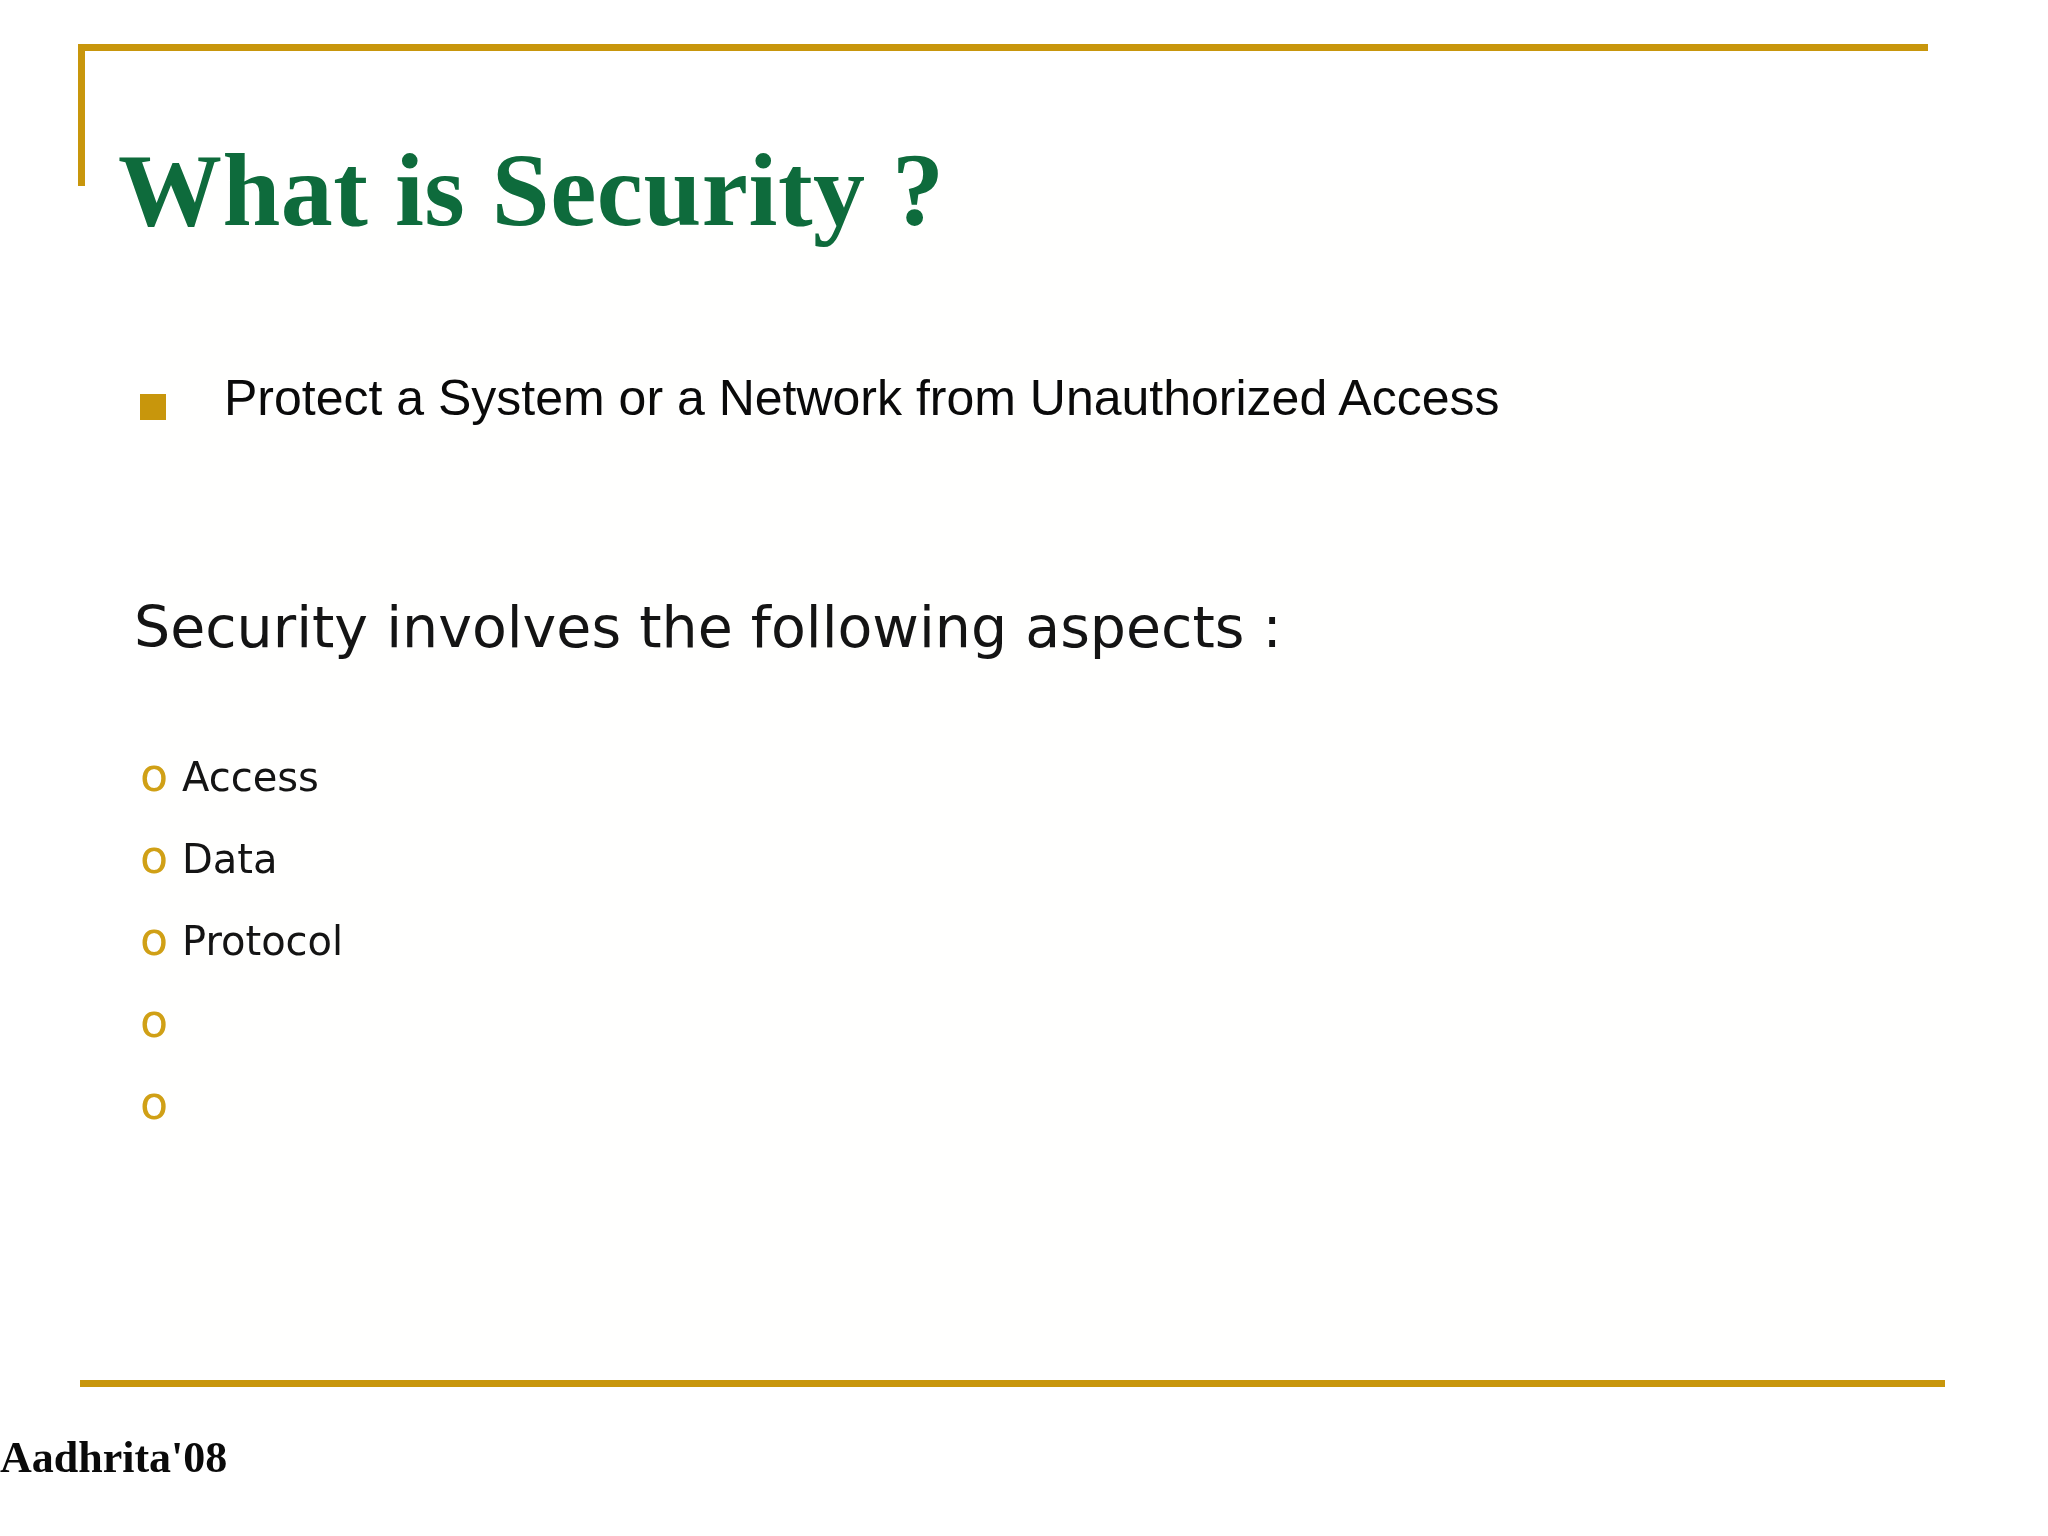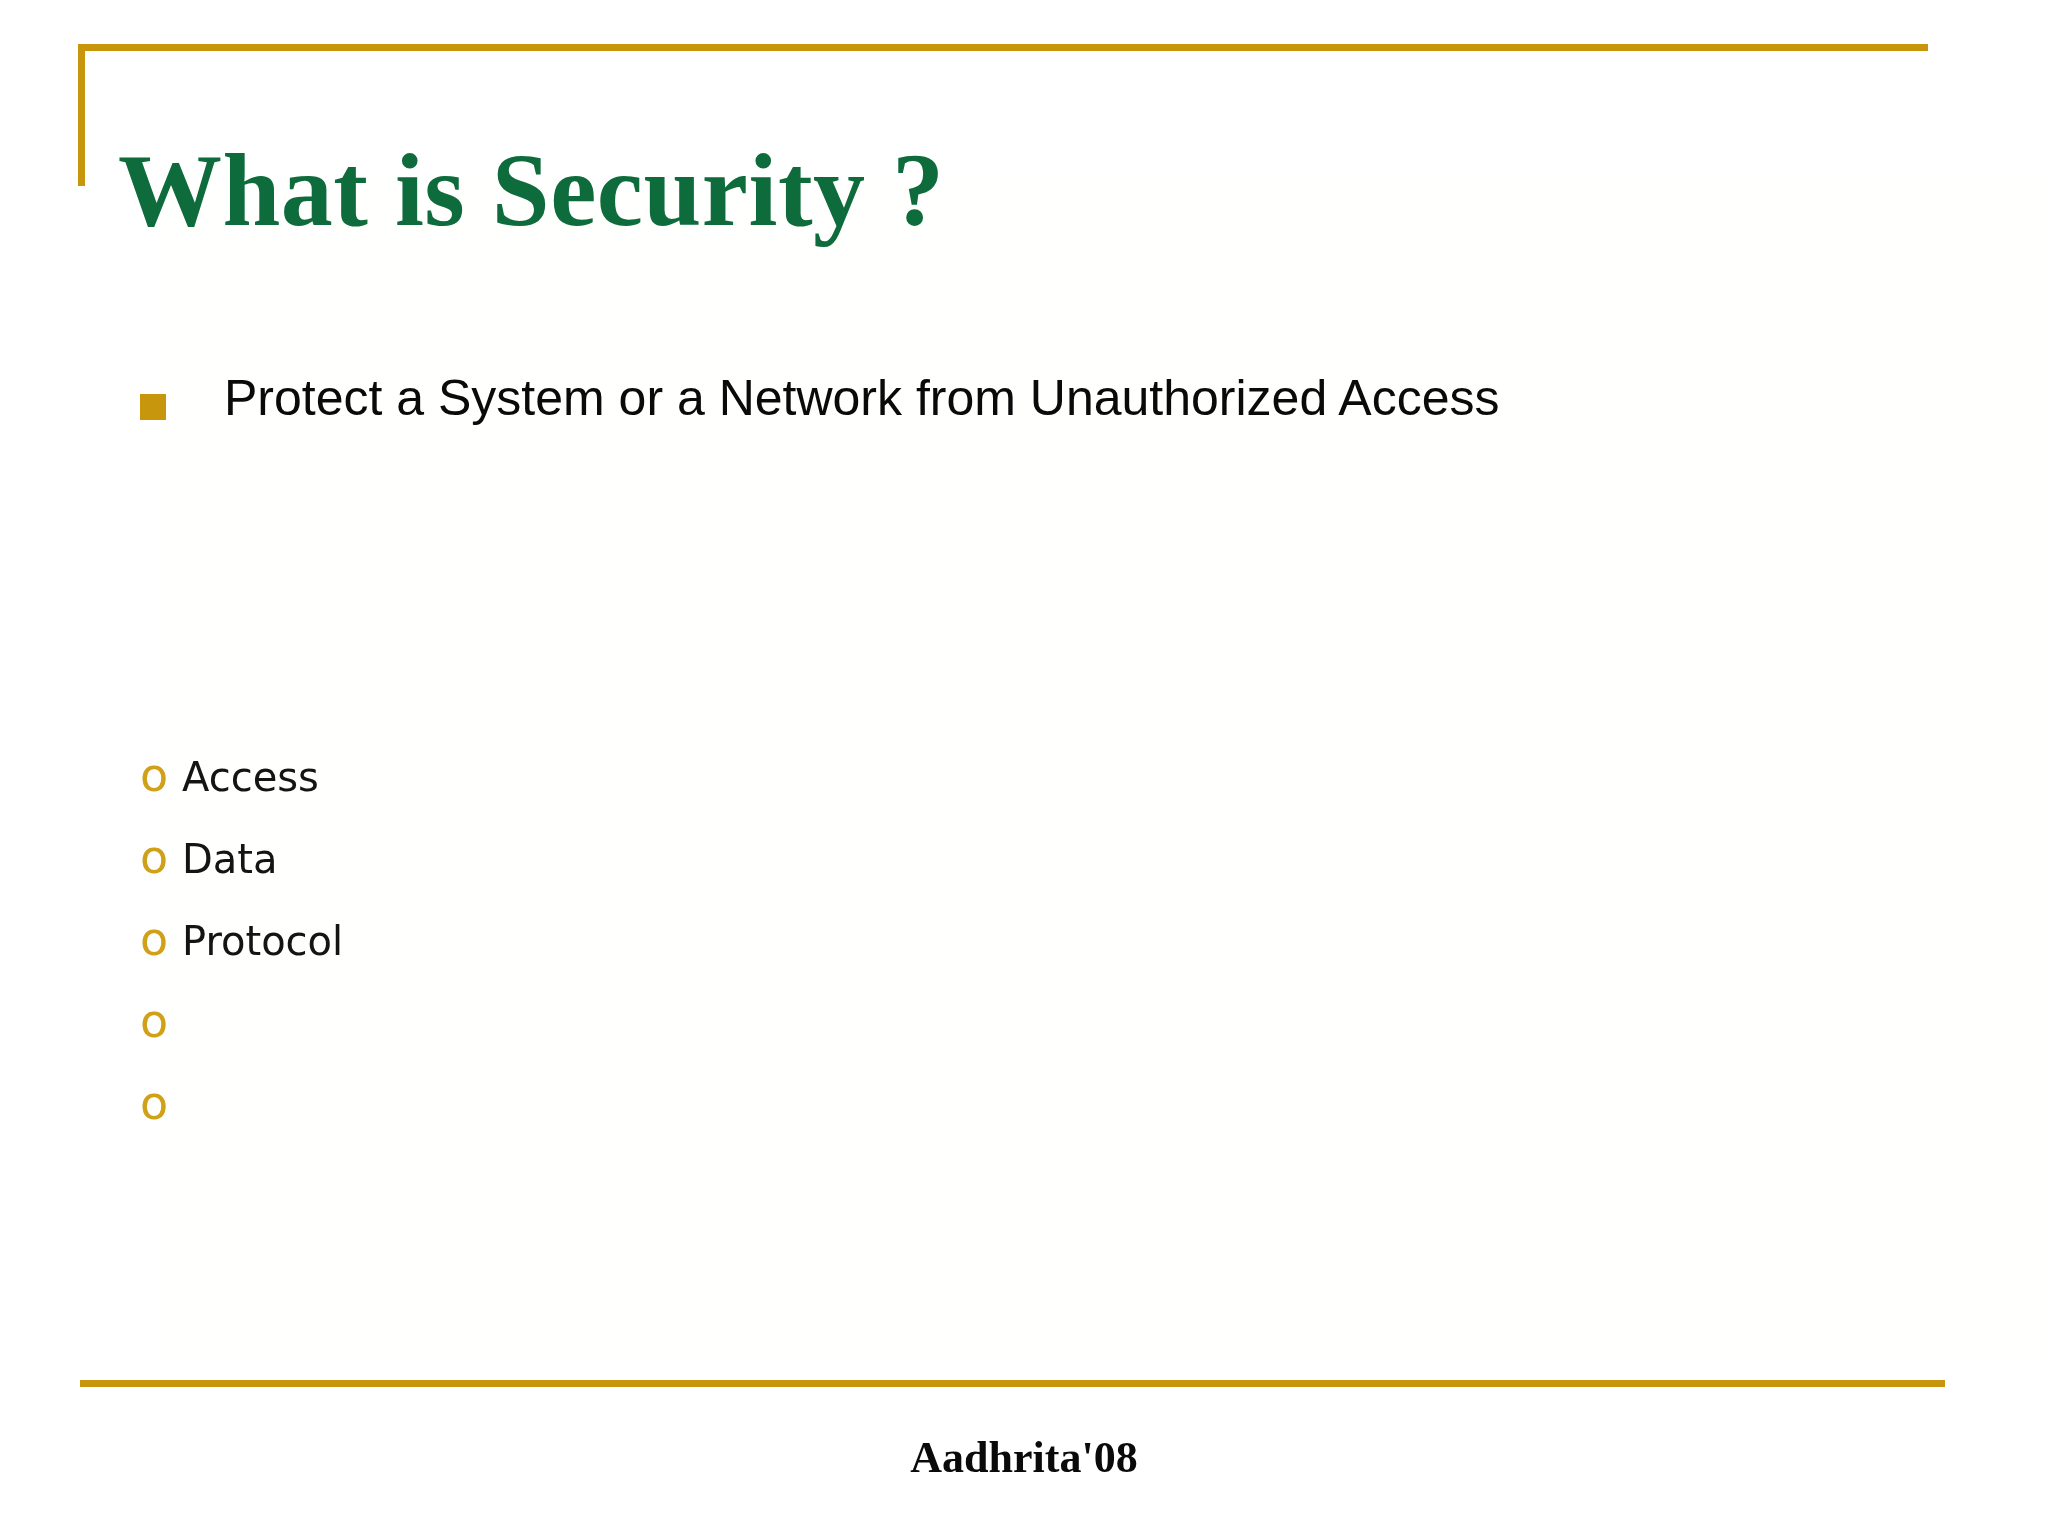--- a/index.html
+++ b/index.html
@@ -133,21 +133,21 @@
     line-height: 1;
     white-space: nowrap;
   }
 
   
   .footer {
     position: absolute;
     left: 0;
     top: 1432px;
     width: 2048px;
-    text-align: center;
+    text-align: left;
     font-family: "Liberation Serif", "DejaVu Serif", serif;
     font-weight: bold;
     font-size: 44px;
     color: #0A0A0A;
   }
 </style>
 </head>
 <body>
 
 <div id="slide">
@@ -157,20 +157,21 @@
   <div class="rule-top"></div>
   <div class="rule-left"></div>
 
   <h1 class="title">What is Security ?</h1>
 
   <div class="lead-row">
     <span class="sq-bullet"></span>
     <span class="lead-text">Protect a System or a Network from Unauthorized Access</span>
   </div>
 
+  <div class="intro">Security involves the following aspects :</div>
 
   <ul class="aspects">
     <li class="aspect-item">
       <span class="o-marker">o</span>
       <span class="aspect-label">Access</span>
     </li>
     <li class="aspect-item">
       <span class="o-marker">o</span>
       <span class="aspect-label">Data</span>
     </li>

